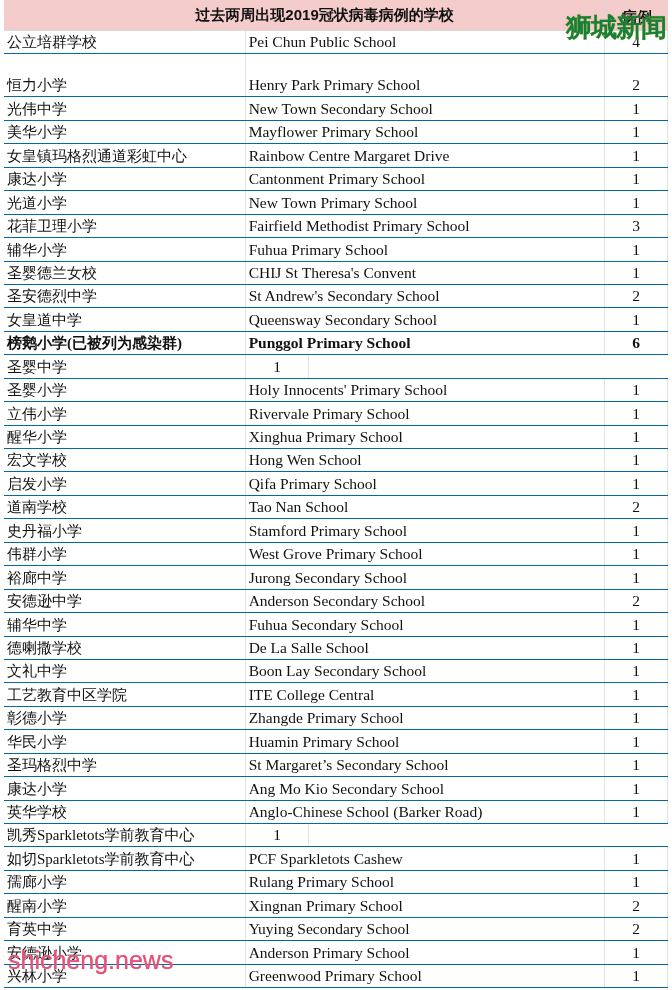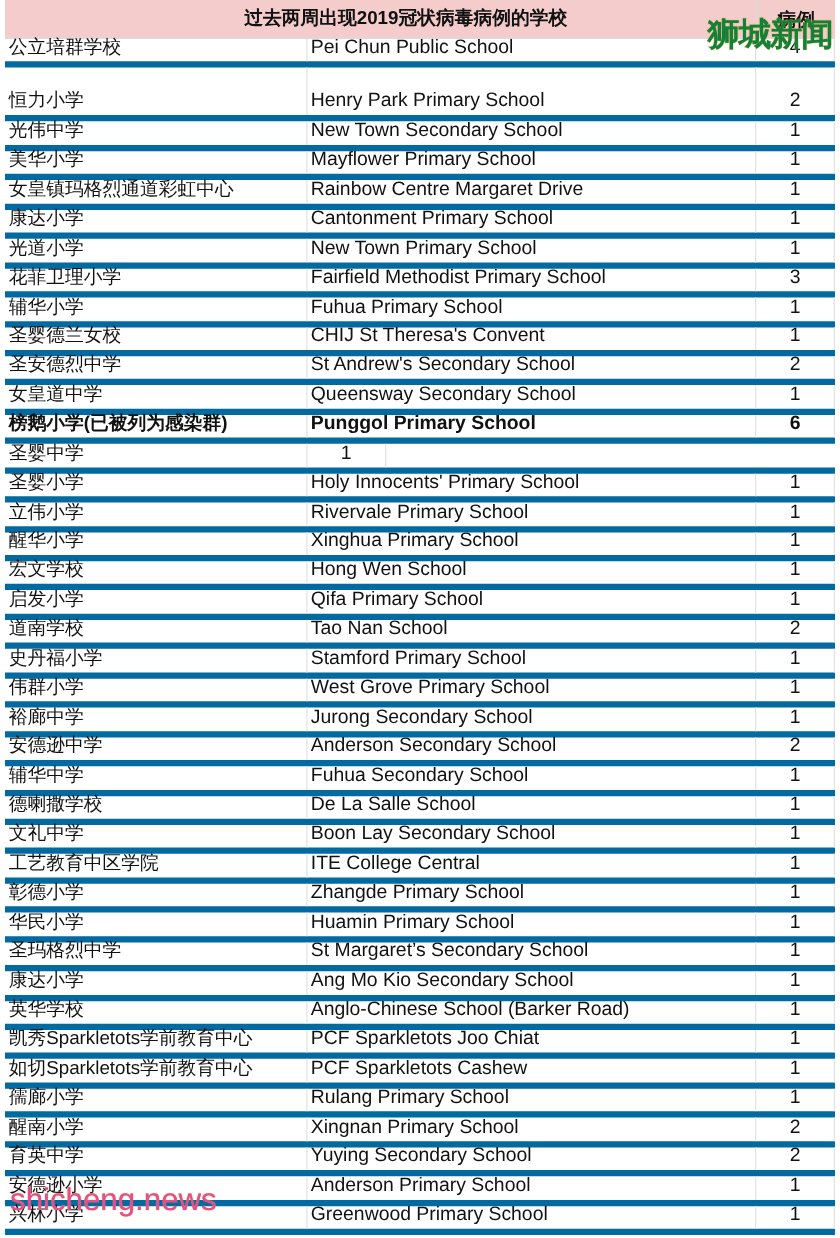--- a/index.html
+++ b/index.html
@@ -4,21 +4,21 @@
 <style>
   html, body { margin: 0; padding: 0; background: #ffffff; }
   body { width: 672px; height: 990px; overflow: hidden; position: relative;
          font-family: "Liberation Sans", "DejaVu Sans", sans-serif; color: #111; }
   .sheet { position: absolute; left: 4px; top: 0; width: 664px; }
   .hdr { display: flex; height: 30px; background: #f4cccc; border-bottom: 1px solid #d9d9d9; }
   .hdr .title { width: 602px; text-align: center; font-weight: bold; font-size: 15px;
                 line-height: 30px; padding-left: 40px; box-sizing: border-box; }
   .hdr .cases { width: 62px; text-align: center; font-weight: bold; font-size: 15px;
                 line-height: 34px; border-left: 1px solid #d9d9d9; overflow: hidden; height: 30px; }
-  .row { display: flex; height: 23.45px; border-bottom: 5px solid #0369a1; box-sizing: border-box; }
+  .row { display: flex; height: 23.45px; border-bottom: 1px solid #0369a1; box-sizing: border-box; font-family: Liberation Serif, serif; }
   .row.tall { height: 43px; align-items: flex-end; }
   .row .zh { width: 242px; font-size: 15px; padding-left: 3px; box-sizing: border-box;
              line-height: 22px; border-right: 1px solid #e3e3e3; height: 100%; display: flex; align-items: flex-end; white-space: nowrap; }
   .row .en { width: 360px; font-size: 15.5px; padding-left: 3px; box-sizing: border-box;
              line-height: 22px; border-right: 1px solid #e3e3e3; height: 100%; display: flex; align-items: flex-end; white-space: nowrap; }
   .row .num { width: 62px; text-align: center; font-size: 15.5px; line-height: 22px;
               border-right: 1px solid #e3e3e3; height: 100%; display: flex; align-items: flex-end; justify-content: center; }
   .row.bold .zh, .row.bold .en, .row.bold .num { font-weight: bold; }
   .wm-top { position: absolute; right: 6px; top: 10px; color: #15803d; font-size: 26px;
             font-weight: bold; letter-spacing: -1px; text-shadow: 0 0 1px #b8a800; }
@@ -193,21 +193,20 @@
         <div class="en">Ang Mo Kio Secondary School</div>
         <div class="num">1</div>
       </div>
       <div class="row">
         <div class="zh">英华学校</div>
         <div class="en">Anglo-Chinese School (Barker Road)</div>
         <div class="num">1</div>
       </div>
       <div class="row">
         <div class="zh">凯秀Sparkletots学前教育中心</div>
-        <div class="en">PCF Sparkletots Joo Chiat</div>
         <div class="num">1</div>
       </div>
       <div class="row">
         <div class="zh">如切Sparkletots学前教育中心</div>
         <div class="en">PCF Sparkletots Cashew</div>
         <div class="num">1</div>
       </div>
       <div class="row">
         <div class="zh">孺廊小学</div>
         <div class="en">Rulang Primary School</div>

